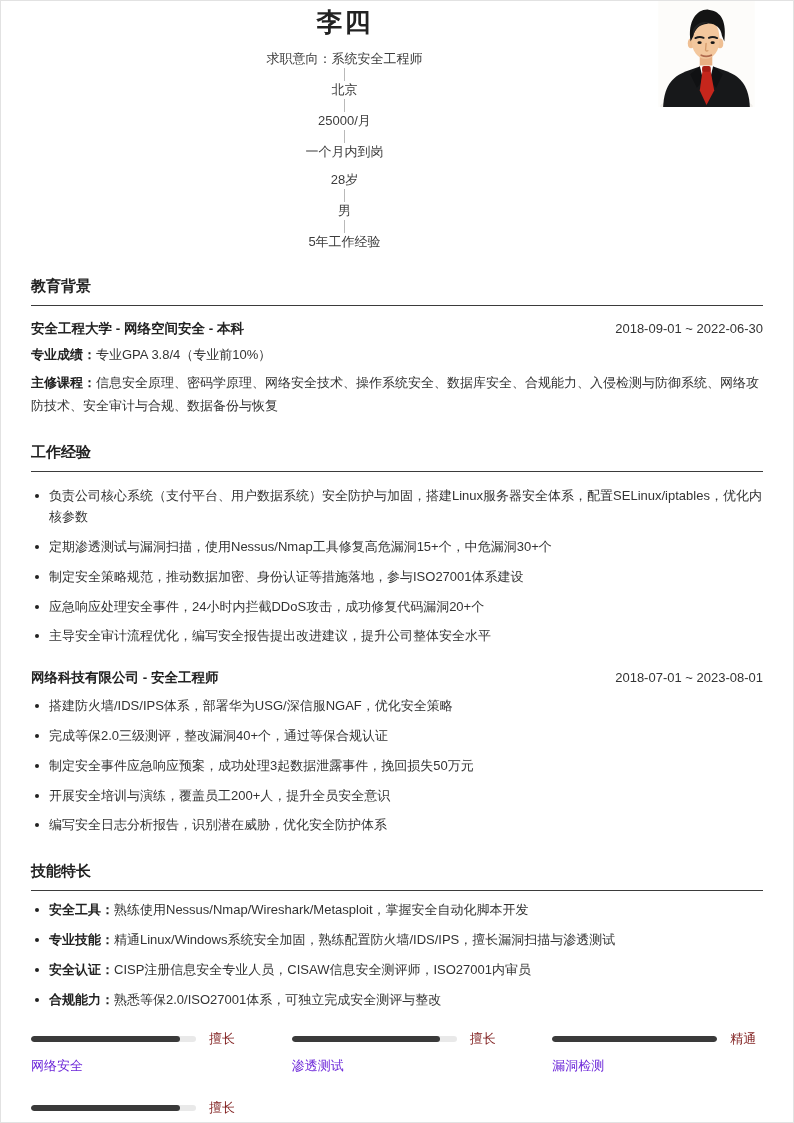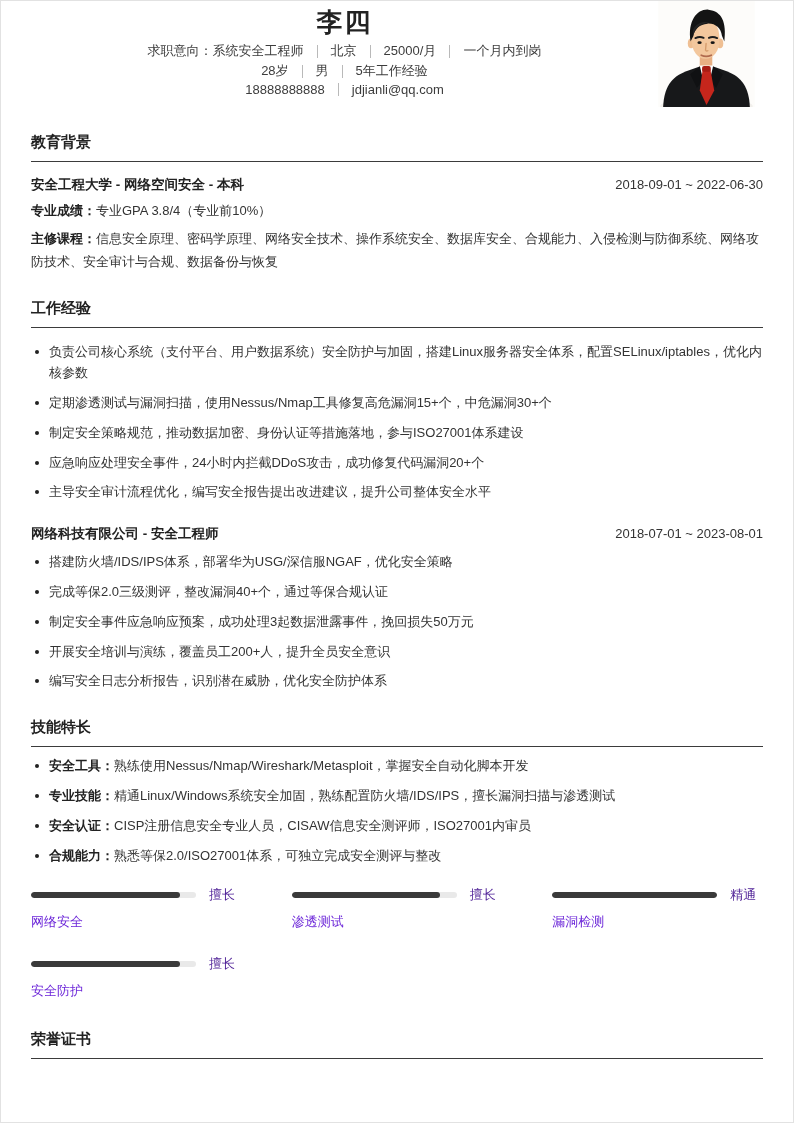--- a/index.html
+++ b/index.html
@@ -11,21 +11,21 @@
     font-family:"Liberation Sans","DejaVu Sans",sans-serif;
     color:#333;
     overflow:hidden;
   }
   .page { padding:0 30px; }
 
   
   .header { display:flex; }
   .header-left { flex:1; text-align:center; padding-top:4px; }
   .name { font-size:26px; font-weight:bold; color:#222; letter-spacing:2px; }
-  .hrow { margin-top:2px; font-size:13px; color:#3c3c3c; display:flex; justify-content:center; align-items:center; }
+  .hrow { margin-top:10px; font-size:13px; color:#3c3c3c; display:flex; justify-content:center; align-items:center;flex-direction:column; }
   .hrow:first-of-type { margin-top:15px; }
   .vsep { display:inline-block; width:1px; height:13px; background:#b9b9b9; margin:0 13px; }
   .photo { width:97px; height:106px; margin-right:8px; flex:0 0 auto; }
   .photo svg { width:100%; height:100%; display:block; }
 
   
   .section { margin-top:26px; }
   .section-title {
     font-size:15px; font-weight:bold; color:#222;
     padding-bottom:9px; border-bottom:1.5px solid #3b3b3b;
@@ -52,21 +52,21 @@
   
   .bars-grid {
     margin-top:20px;
     display:grid; grid-template-columns:repeat(3,1fr);
     row-gap:24px; column-gap:50px;
   }
   .bar-cell {}
   .bar-row { display:flex; align-items:center; }
   .bar-track { width:165px; height:6px; background:#e9e9e9; border-radius:3px; overflow:hidden; }
   .bar-fill { height:100%; background:#3a3a3a; border-radius:3px; }
-  .bar-level { font-size:13px; color:#4c1d95; margin-left:13px; }
+  .bar-level { font-size:13px; color:#7f1d1d; margin-left:13px; }
   .bar-name { font-size:13px; color:#6d28d9; margin-top:9px; }
 </style>
 </head>
 <body>
 
 <div class="page">
 
   <div class="header">
     <div class="header-left">
       <div class="name">李四</div>
@@ -78,25 +78,20 @@
         <span>25000/月</span>
         <span class="vsep"></span>
         <span>一个月内到岗</span>
       </div>
       <div class="hrow">
         <span>28岁</span>
         <span class="vsep"></span>
         <span>男</span>
         <span class="vsep"></span>
         <span>5年工作经验</span>
-      </div>
-      <div class="hrow">
-        <span>18888888888</span>
-        <span class="vsep"></span>
-        <span>jdjianli@qq.com</span>
       </div>
     </div>
 
     <div class="photo">
       <svg viewBox="0 0 100 110">
         <rect width="100" height="110" fill="#fdfcfa"></rect>
         <ellipse cx="50" cy="109" rx="48" ry="8" fill="#f1efeb"></ellipse>
 
         <rect x="43" y="52" width="13" height="18" fill="#e8b084"></rect>
 

